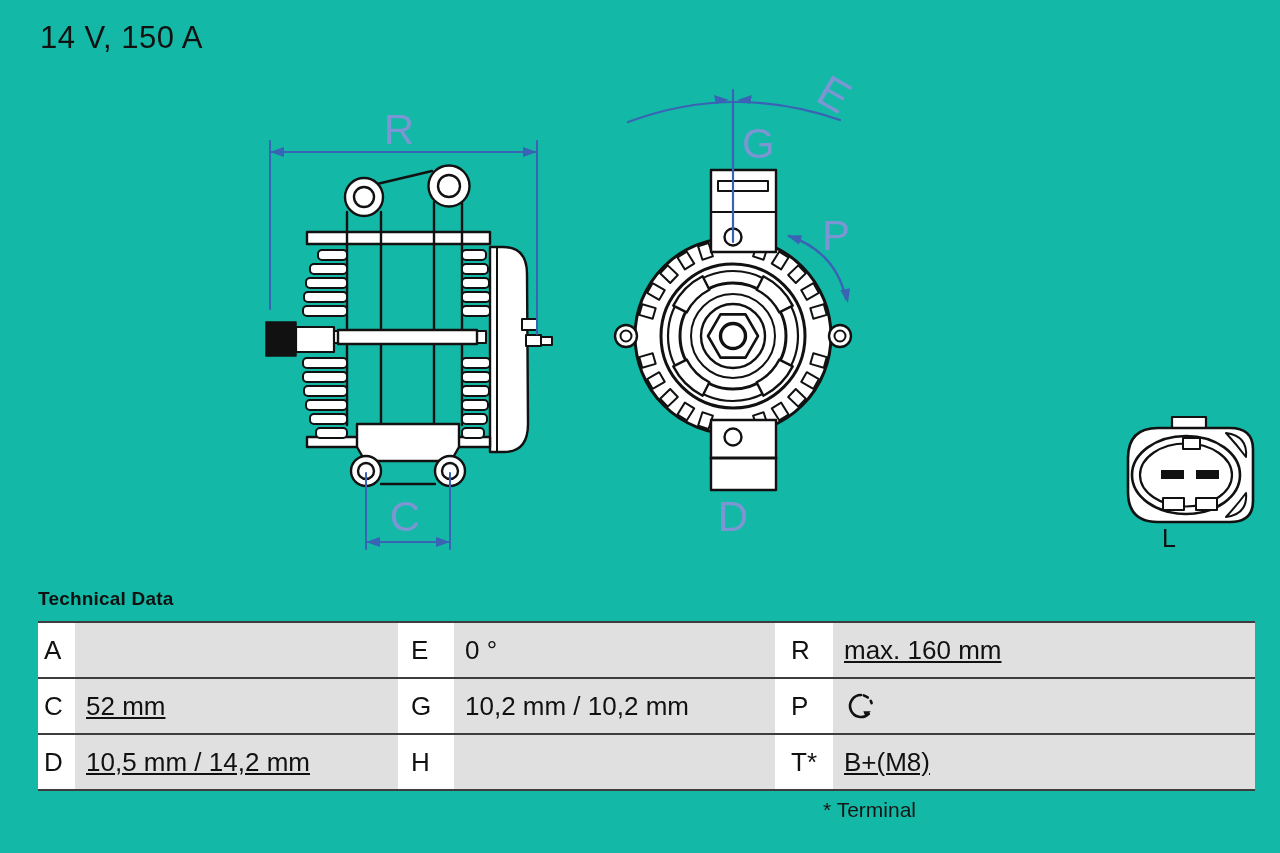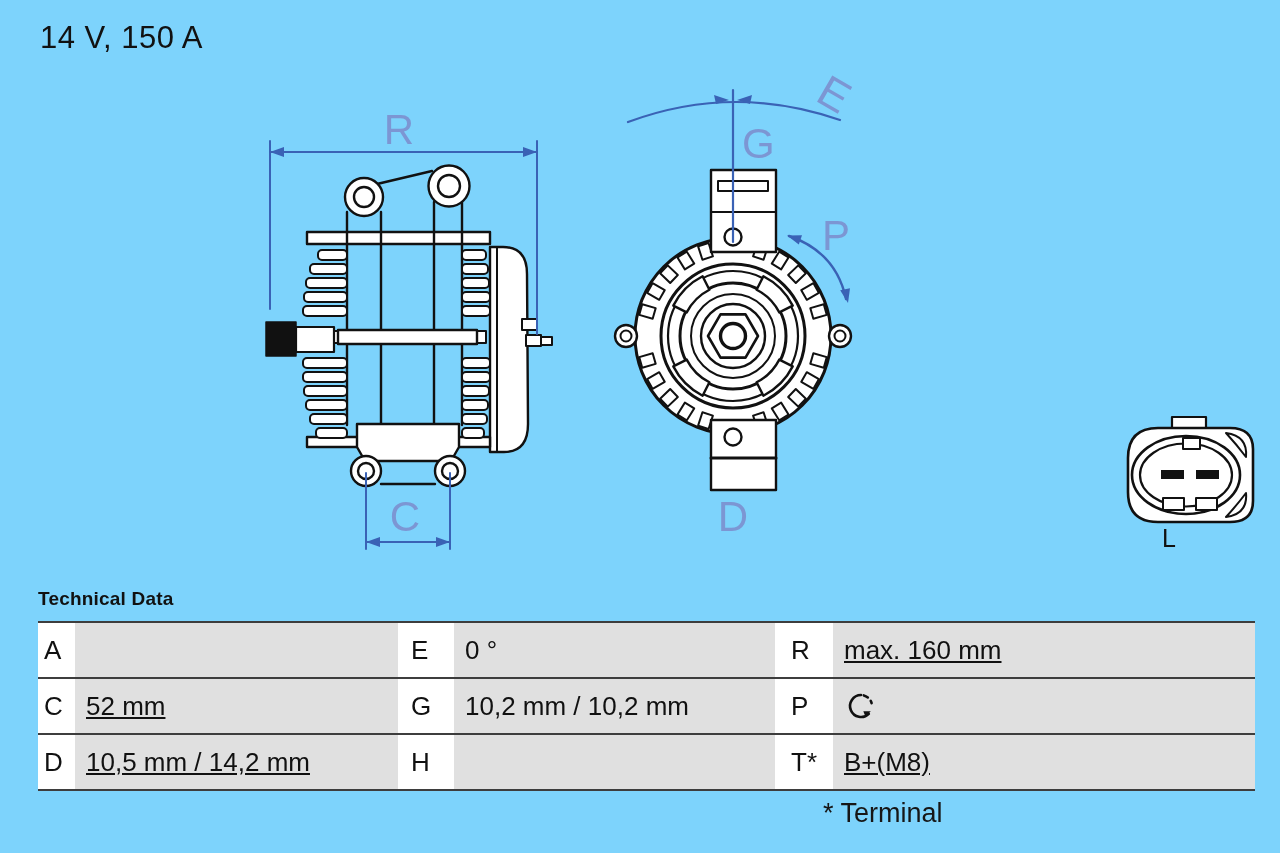--- a/index.html
+++ b/index.html
@@ -1,17 +1,17 @@
 <!DOCTYPE html>
 <html><head>
 <meta charset="utf-8">
 <style>
   html,body{margin:0;padding:0;background:#ffffff;}
   .canvas{
-    position:relative;width:1280px;height:853px;background:#7dd3fc;overflow:hidden;
+    position:relative;width:1280px;height:853px;background:#14b8a6;overflow:hidden;
     font-family:"Liberation Sans", sans-serif;color:#111;
   }
   .title{
     position:absolute;left:40px;top:20px;font-size:31px;letter-spacing:.5px;color:#111;
   }
   .drawing{position:absolute;left:0;top:0;}
 
   
   .tech{position:absolute;left:0;top:588px;width:1280px;}
   .tech h2{
@@ -24,21 +24,21 @@
   .tl{background:#ffffff;color:#111;}
   .tv{background:#e0e0e0;padding-left:11px;color:#111;}
   .c1{width:37px;padding-left:6px;}
   .v1{width:323px;text-decoration:underline;}
   .c2{width:56px;padding-left:13px;}
   .v2{width:321px;}
   .c3{width:58px;padding-left:16px;}
   .v3{flex:1;text-decoration:underline;}
   .rot-icon{display:block;}
   .footnote{
-    margin:7px 12px 0 823px;font-size:27px;color:#161616;
+    margin:7px 12px 0 823px;font-size:21px;color:#161616;
   }
 </style>
 </head>
 <body>
 
 <div class="canvas">
 
   <div class="title">14 V, 150 A</div>
 
   <svg class="drawing" width="1280" height="585" viewBox="0 0 1280 585" fill="none" stroke-linecap="round" stroke-linejoin="round">

